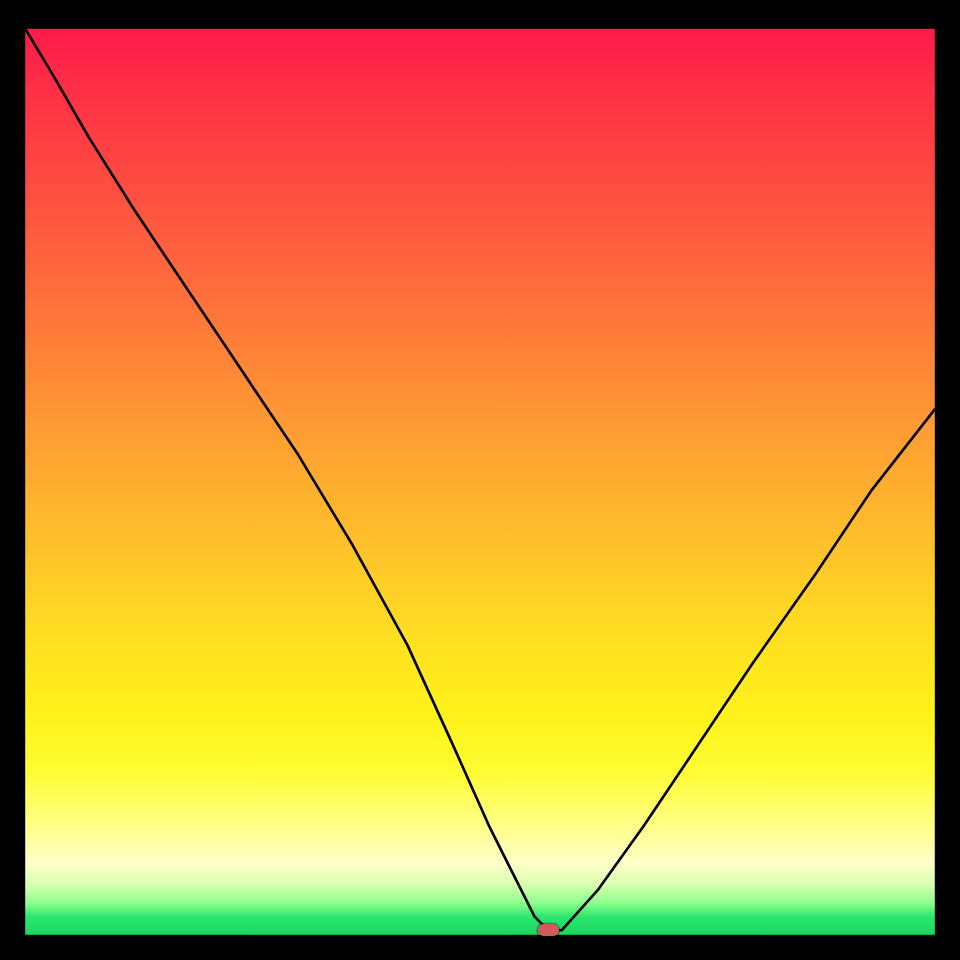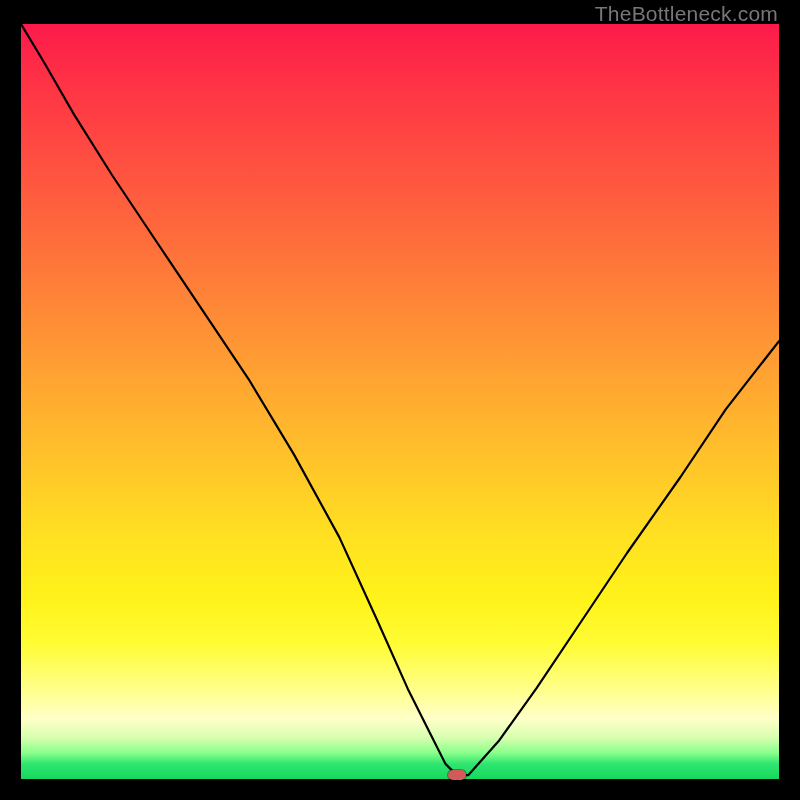--- a/index.html
+++ b/index.html
@@ -77,14 +77,13 @@
 
 <div class="frame">
   <div class="plot-area"></div>
 
   <svg class="curve-svg" viewBox="0 0 758 755" preserveAspectRatio="none">
     <path id="curve-path" d="M0.0 0.0 L22.7 37.8 L53.1 90.6 L91.0 151.0 L136.4 219.0 L181.9 286.9 L227.4 354.8 L272.9 430.4 L318.4 513.4 L356.3 596.5 L386.6 664.4 L409.3 709.7 L424.5 739.9 L435.8 751.2 L447.2 751.2 L477.5 717.3 L515.4 664.4 L560.9 596.5 L606.4 528.5 L659.5 453.0 L704.9 385.1 L758.0 317.1" fill="none" stroke="#000" stroke-width="2.2" stroke-linecap="round" stroke-linejoin="round"></path>
   </svg>
 
   <div id="marker" class="marker" style="left: 447.85px; top: 770.225px; background: rgb(211, 90, 90);"></div>
 
-  <div class="watermark">TheBottleneck.com</div>
 </div>
 
 </body></html>

